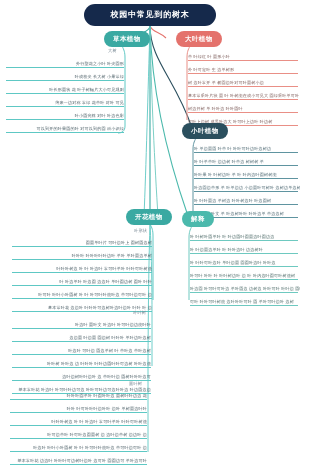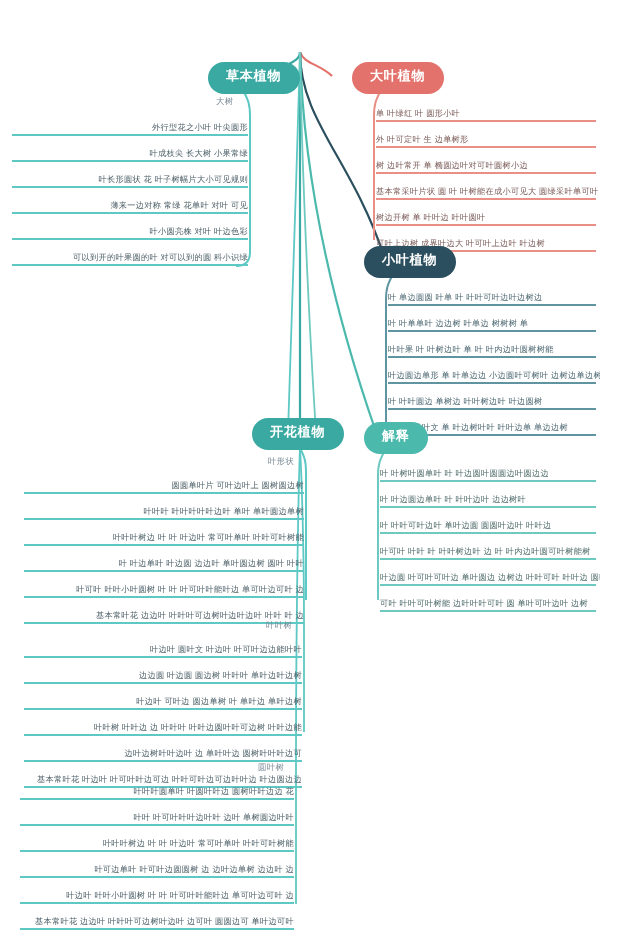--- a/index.html
+++ b/index.html
@@ -89,20 +89,21 @@
 
     <path d="M196,138 C194,142 193,144 193,150 L193,212" fill="none" stroke="#5f94a0" stroke-width="1"></path>
 
     <path d="M150,224 C152,228 153,230 153,236 L153,300" fill="none" stroke="#5ec8c4" stroke-width="1"></path>
     <path d="M150,224 C151,240 152,280 152,310 L152,366" fill="none" stroke="#5ec8c4" stroke-width=".9"></path>
     <path d="M150,224 C149,250 148,320 148,380 L148,452" fill="none" stroke="#5ec8c4" stroke-width=".9"></path>
 
     <path d="M192,226 C190,230 189,232 189,238 L189,300" fill="none" stroke="#6ec9c0" stroke-width="1"></path>
   </svg>
 
+  <div class="node root">校园中常见到的树木</div>
 
   <div class="node branch" style="left:104px;top:31px;background:#3aa9a2;">草本植物</div>
   <div class="sublabel" style="left:108px;top:48px;">大树</div>
   <div class="rows left c-teal" style="left:6px;top:55px;width:118px;">
     <div class="row">
         <span>外行型花之小叶 叶尖圆形</span>
       </div>
     <div class="row">
         <span>叶成枝尖 长大树 小果常绿</span>
       </div>

